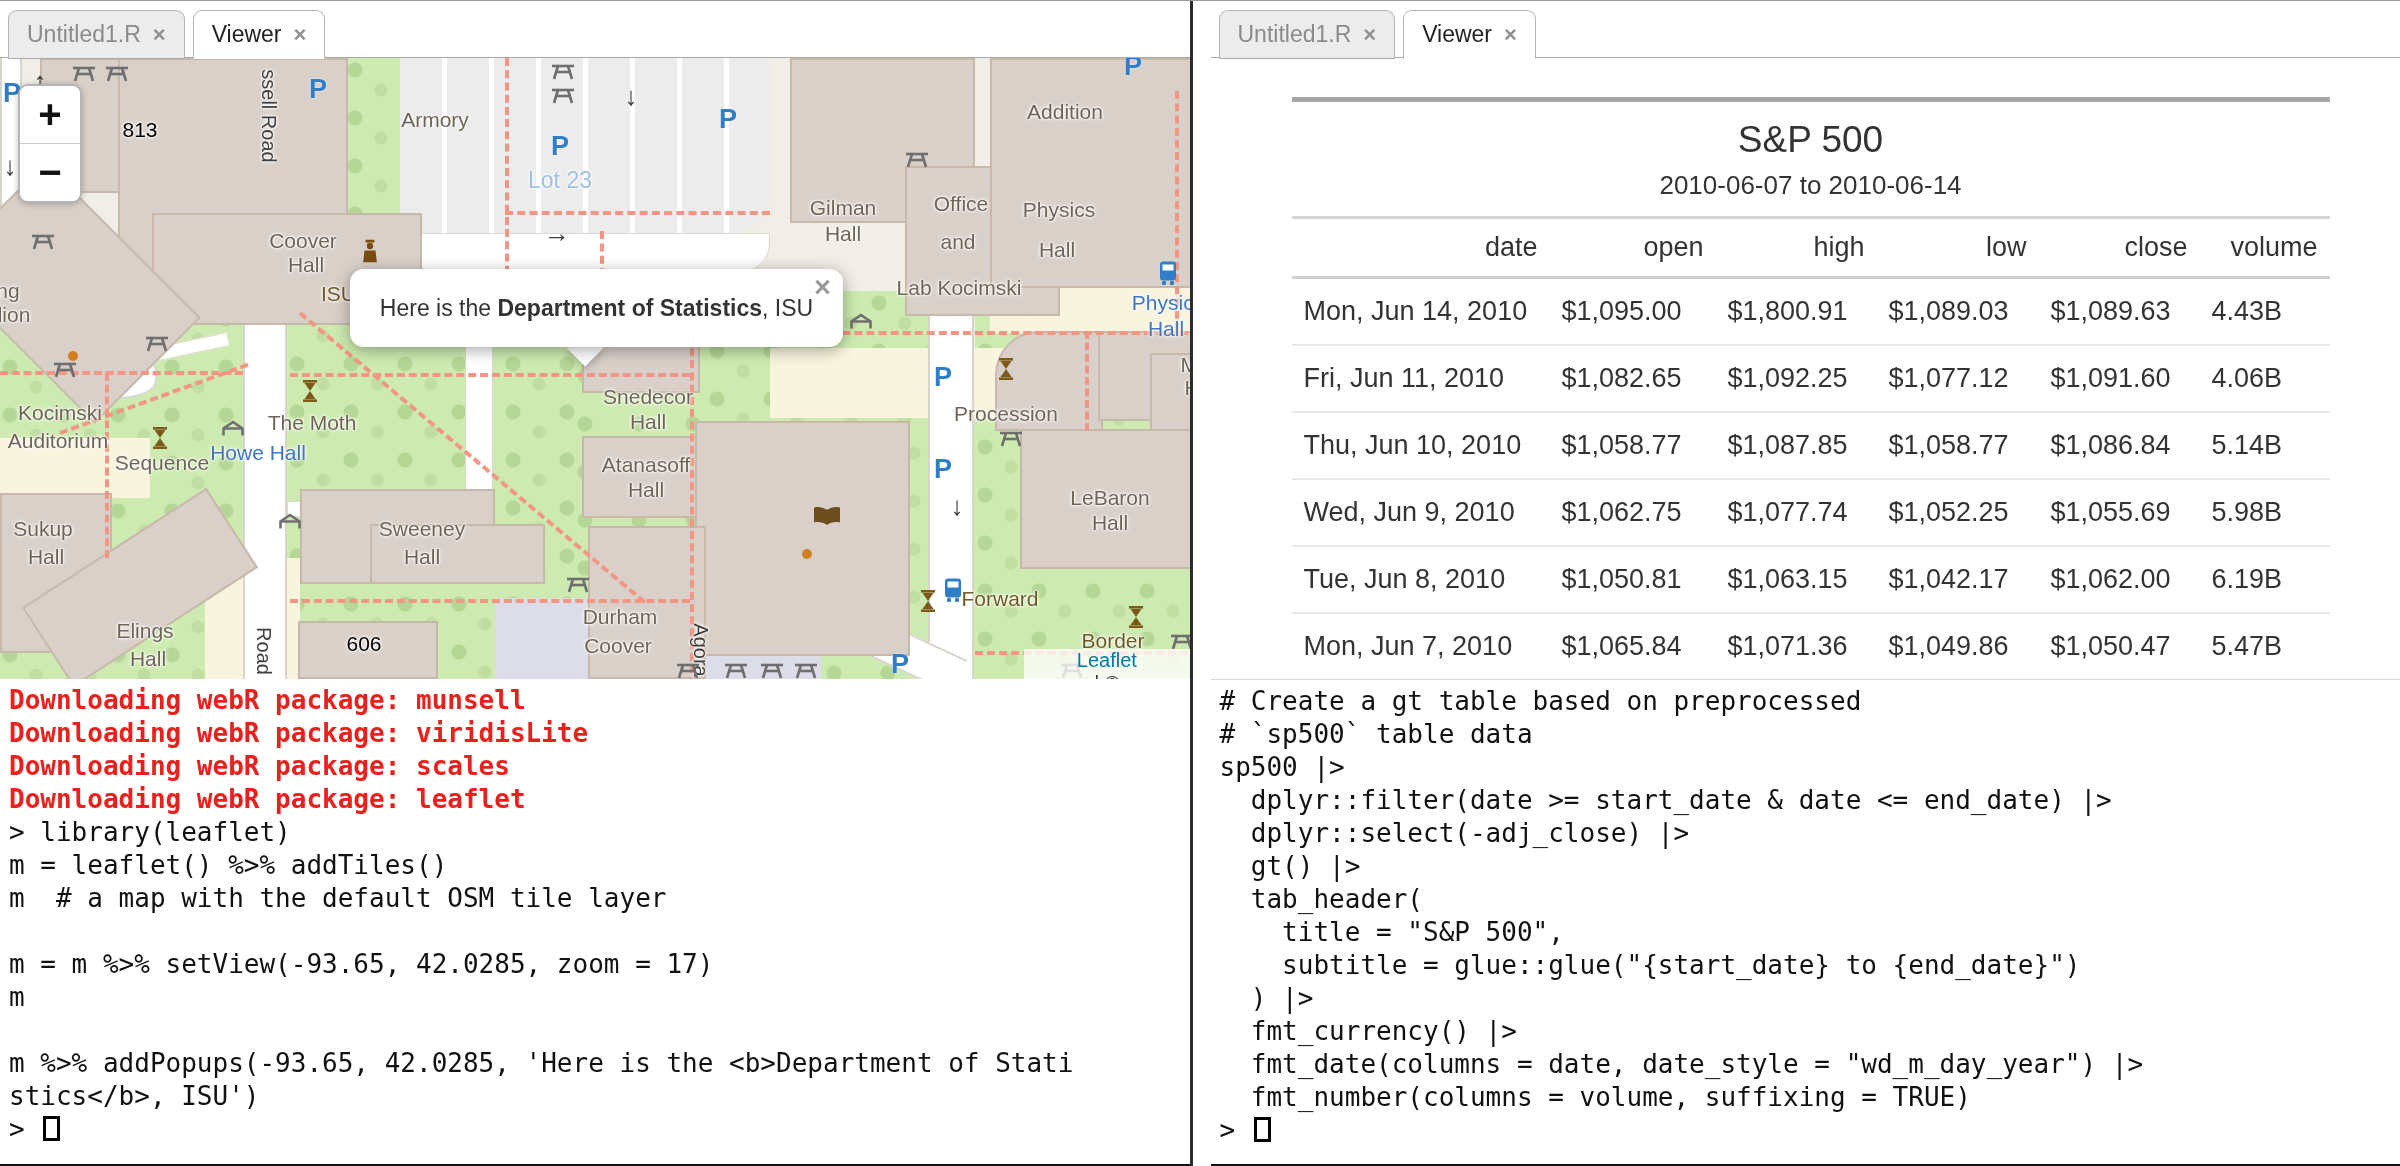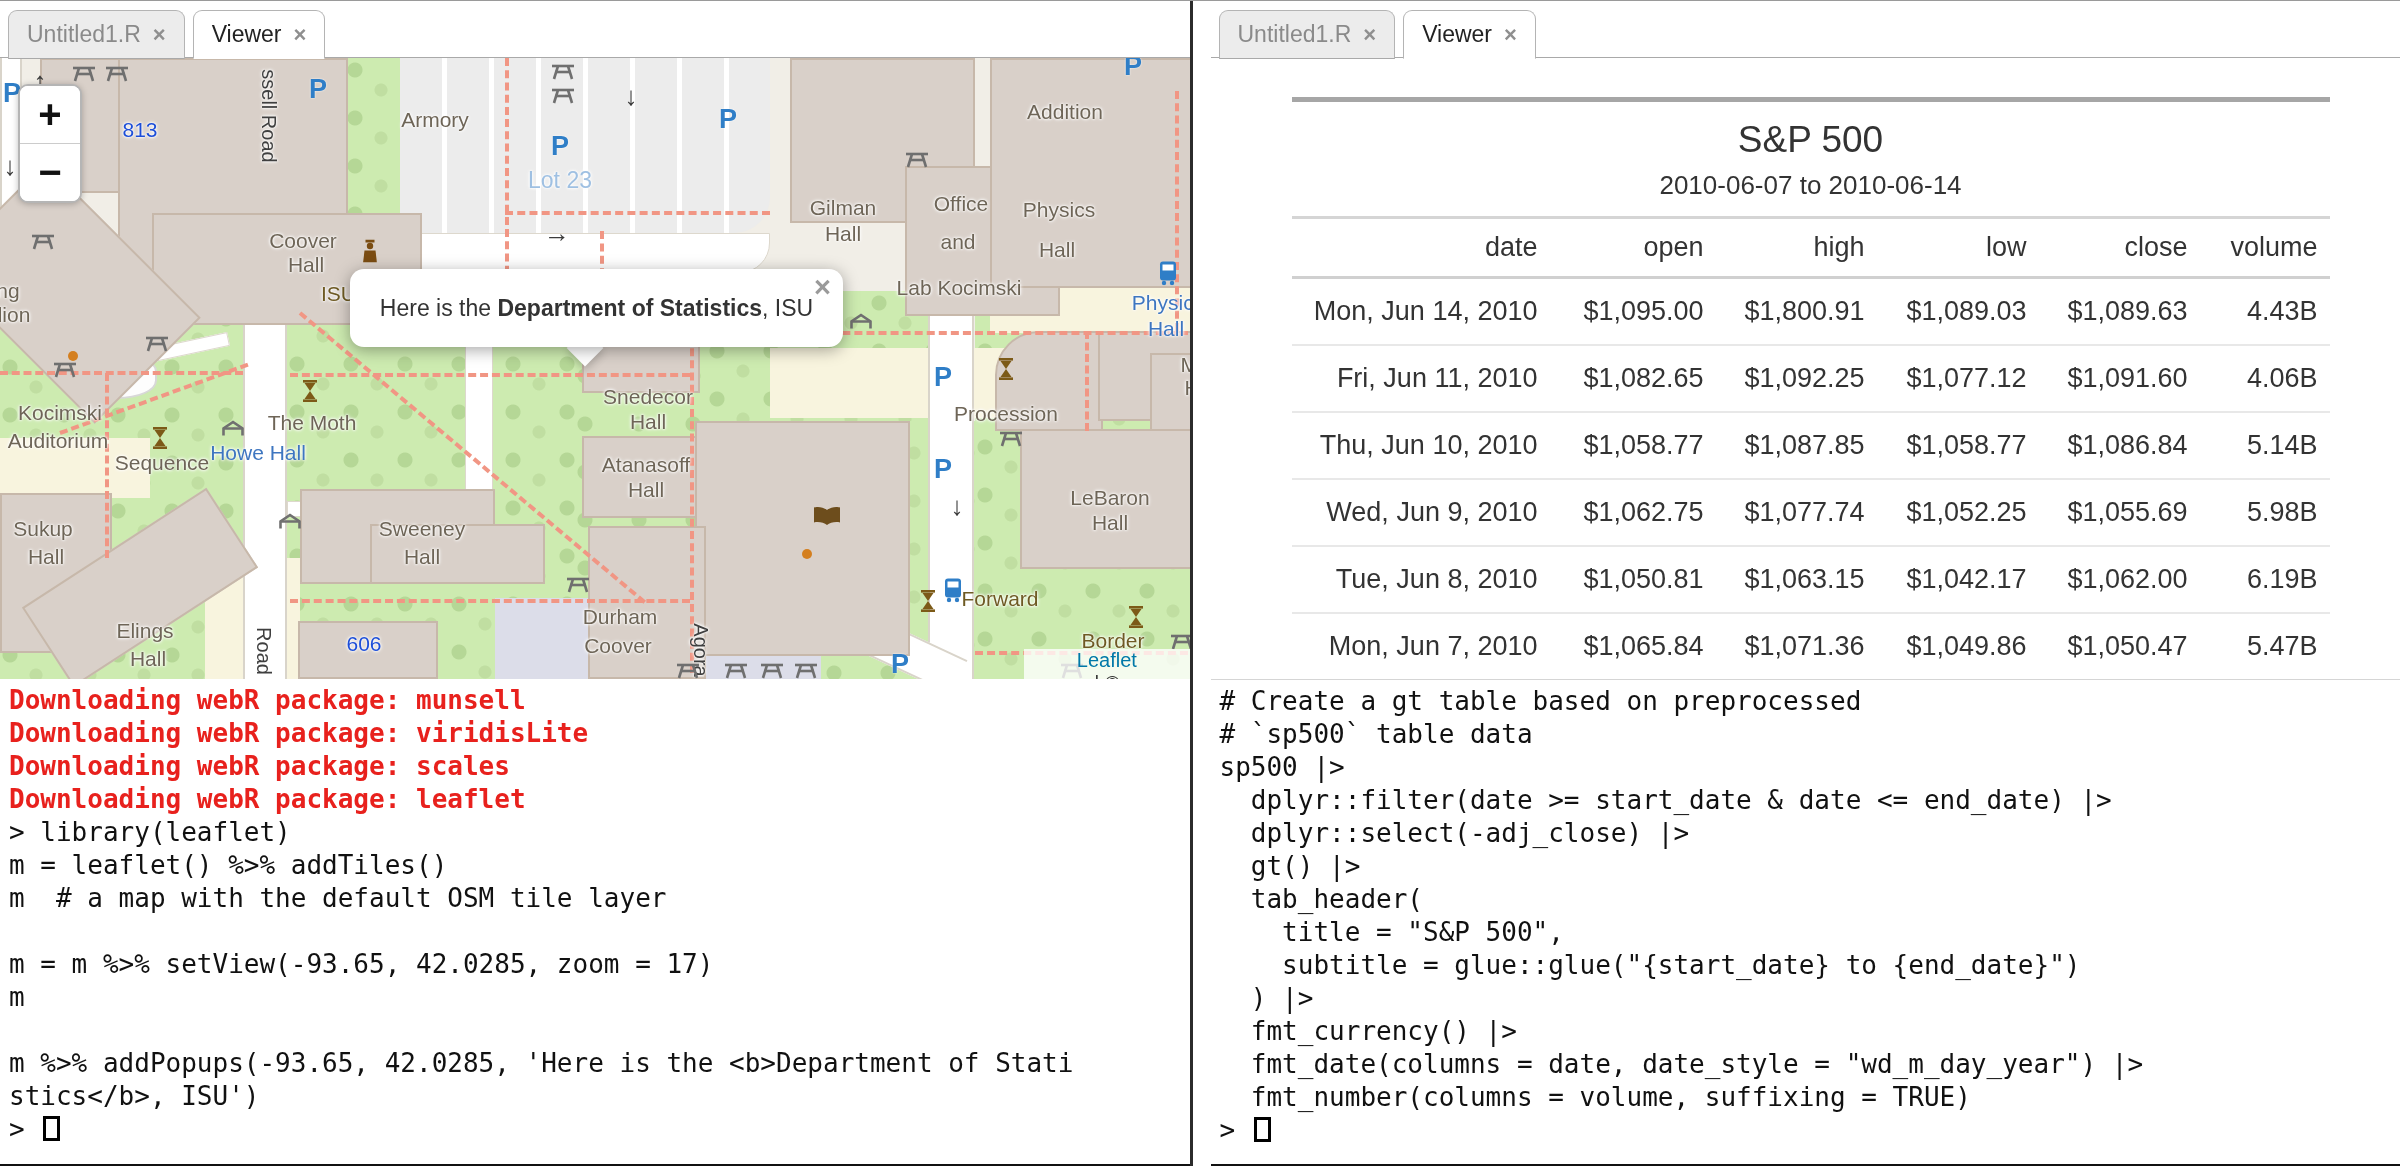--- a/index.html
+++ b/index.html
@@ -25,21 +25,21 @@
   .roadh{position:absolute;background:#ffffff;border-top:2px solid #d9d4ca;border-bottom:2px solid #d9d4ca;box-sizing:border-box;}
   .parking{position:absolute;background:#ececec;border-radius:0 0 36px 12px;background-image:repeating-linear-gradient(90deg,transparent 0 42px,#ffffff 42px 47px);}
   .rdash-h{position:absolute;height:0;border-top:4px dashed #f19684;}
   .rdash-v{position:absolute;width:0;border-left:4px dashed #f19684;}
   .wpath{position:absolute;background:#fff;border:1px solid #ddd8cd;box-sizing:border-box;}
   .mlabel{position:absolute;white-space:nowrap;font-size:21px;transform:translate(-50%,-50%);text-shadow:0 0 2px #fff,0 0 3px #fff,0 0 4px #fff;}
   .lb-bldg{color:#6e6557;}
   .lb-blue{color:#3e76c0;}
   .lb-brown{color:#6e5a23;}
   .lb-road{color:#3f3f3f;font-size:20px;}
-  .lb-faint{color:#1d4ed8;}
+  .lb-faint{color:#000000;}
   .lb-lot{color:#9fc0e2;font-size:23px;}
   .micon{position:absolute;transform:translate(-50%,-50%);line-height:0;}
   .micon .p{font-size:27px;font-weight:bold;color:#2f7ec7;line-height:1;text-shadow:0 0 2px #fff;}
   .micon .ar{font-size:26px;color:#3c3c3c;line-height:1;}
   .micon .dot{display:block;width:10px;height:10px;border-radius:50%;background:#d47f1f;}
   
   .zoomctl{position:absolute;left:18px;top:26px;width:60px;background:#fff;border:2px solid #b5b5b5;border-radius:10px;box-shadow:0 1px 6px rgba(0,0,0,.25);overflow:hidden;z-index:30;}
   .zoombtn{height:57px;display:flex;align-items:center;justify-content:center;font-size:40px;font-weight:bold;color:#111;cursor:pointer;background:#fff;}
   .zoombtn + .zoombtn{border-top:1px solid #ccc;}
   .popup{position:absolute;left:350px;top:211px;width:493px;height:78px;background:#fff;border-radius:14px;box-shadow:0 3px 16px rgba(0,0,0,.35);z-index:25;display:flex;align-items:center;justify-content:center;font-size:23px;color:#333;}
@@ -54,21 +54,21 @@
   .console .line.red{color:#e8211d;font-weight:bold;}
   .cur{display:inline-block;width:17px;height:25px;border:3px solid #000;box-sizing:border-box;vertical-align:-3px;margin-left:3px;}
   .panel.right .console{border-top:1px solid #d5d5d5;}
   
   .viewer{position:relative;height:621px;background:#fff;overflow:hidden;}
   .gt{margin:39px 0 0 81px;width:1038px;color:#333;border-top:5px solid #a6a6a6;border-bottom:5px solid #a6a6a6;}
   .gt-title{font-size:37px;text-align:center;padding:17px 0 9px;}
   .gt-sub{font-size:26px;text-align:center;padding-bottom:15px;border-bottom:3px solid #d5d5d5;}
   .gt table{width:100%;border-collapse:collapse;table-layout:fixed;}
   .gt th{font-weight:normal;font-size:27px;text-align:right;padding:13px 12px;border-bottom:3px solid #d0d0d0;color:#333;}
-  .gt td{font-size:27px;text-align:right;padding:17px 12px;border-bottom:2px solid #e8e8e8;color:#333;}
+  .gt td{font-size:27px;text-align:left;padding:17px 12px;border-bottom:2px solid #e8e8e8;color:#333;}
   .gt tr:last-child td{border-bottom:none;}
 </style>
 </head>
 <body>
 
 <div class="app">
 
   <section class="panel left">
     <div class="tabbar" id="left-tabbar"><div class="tab inactive">
           <span>Untitled1.R</span>

